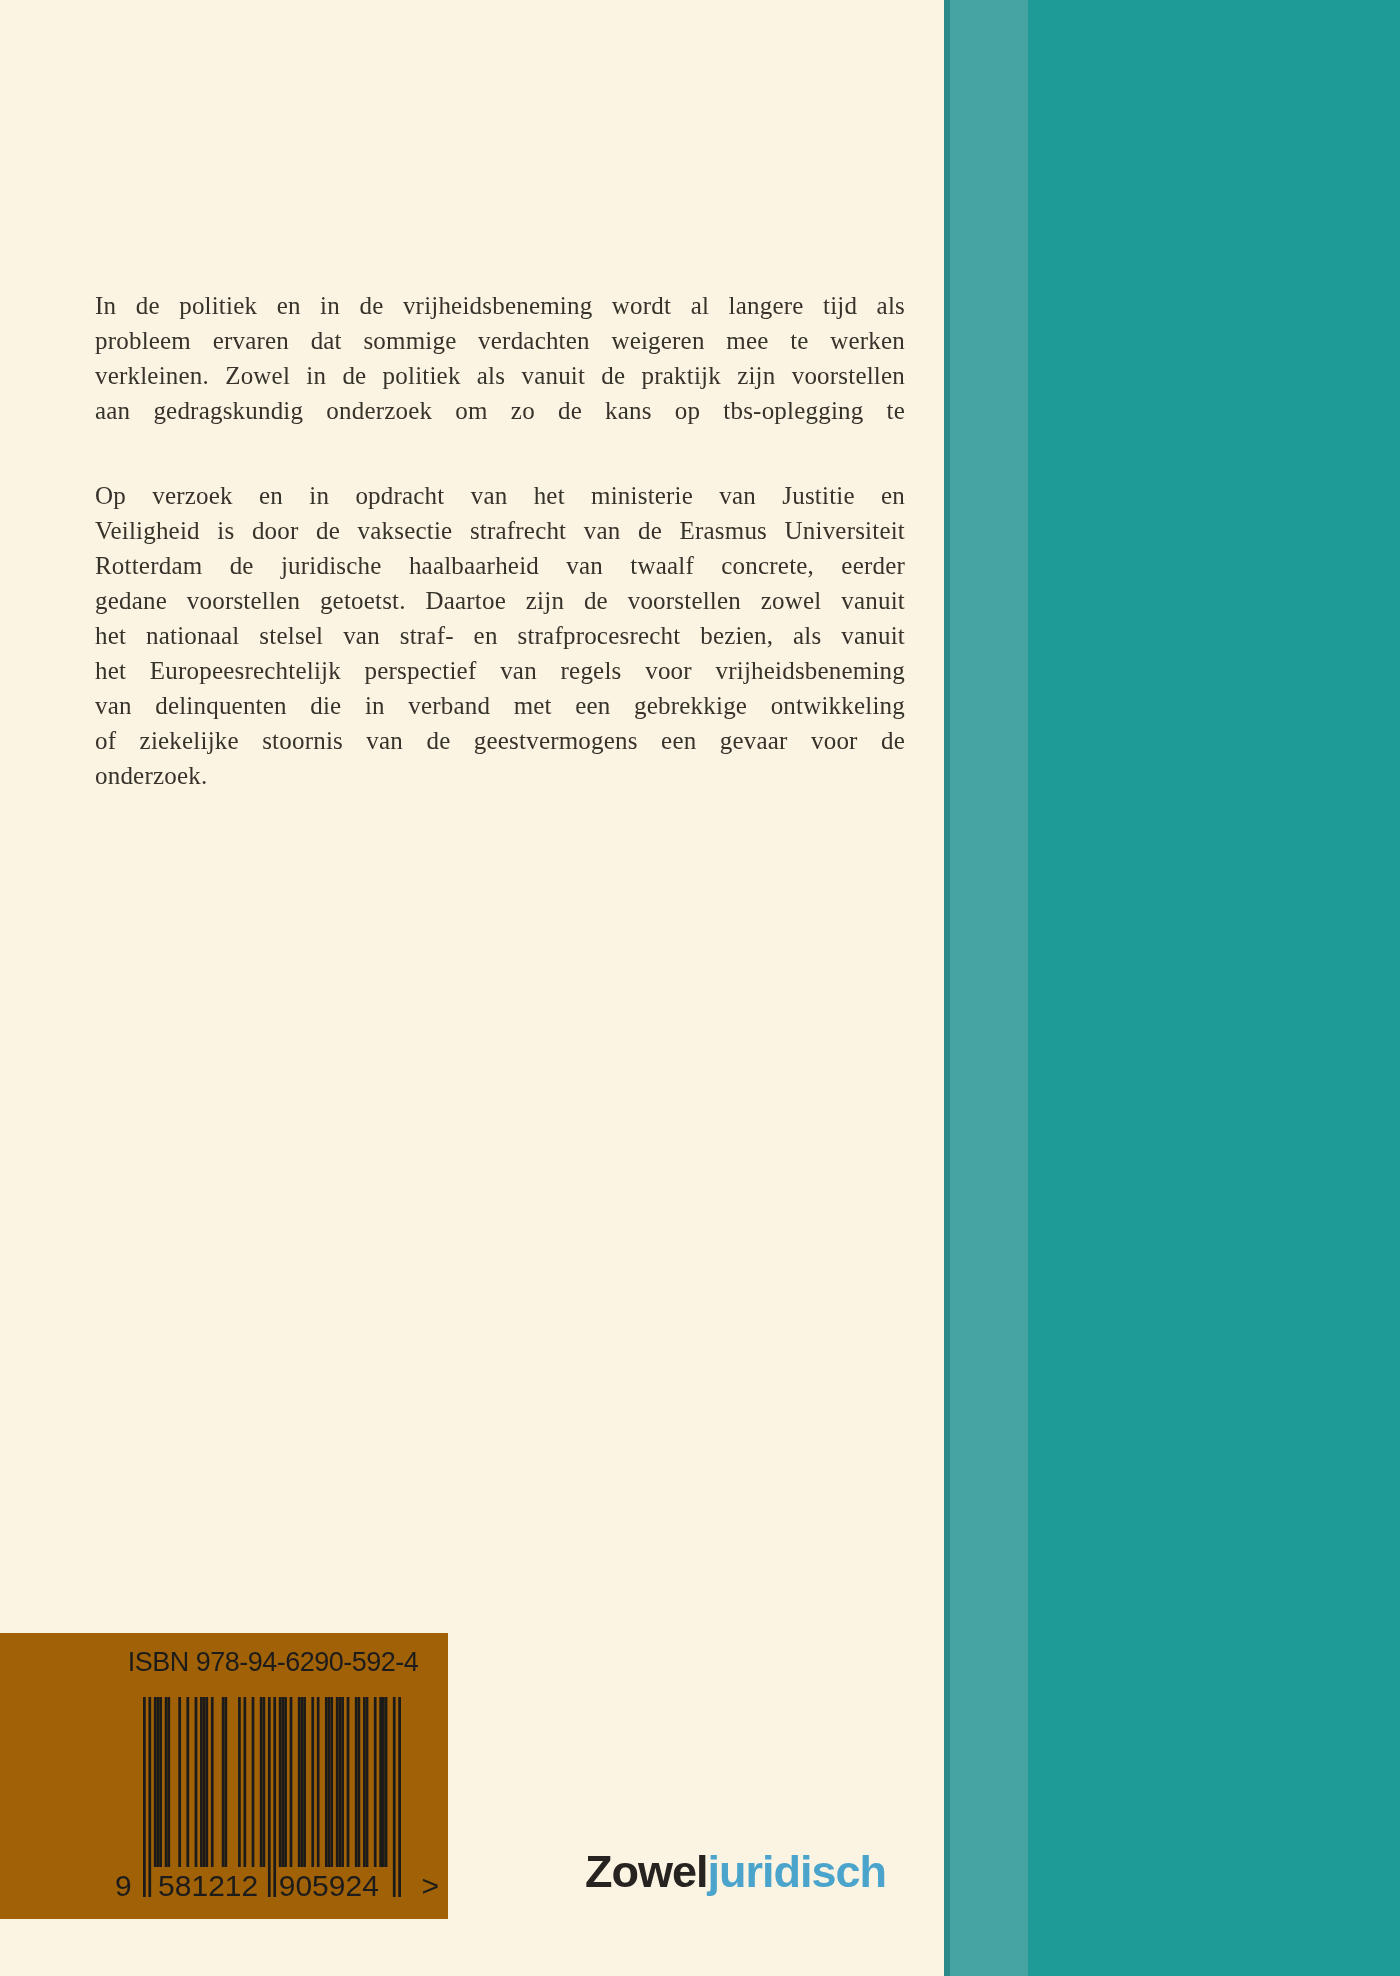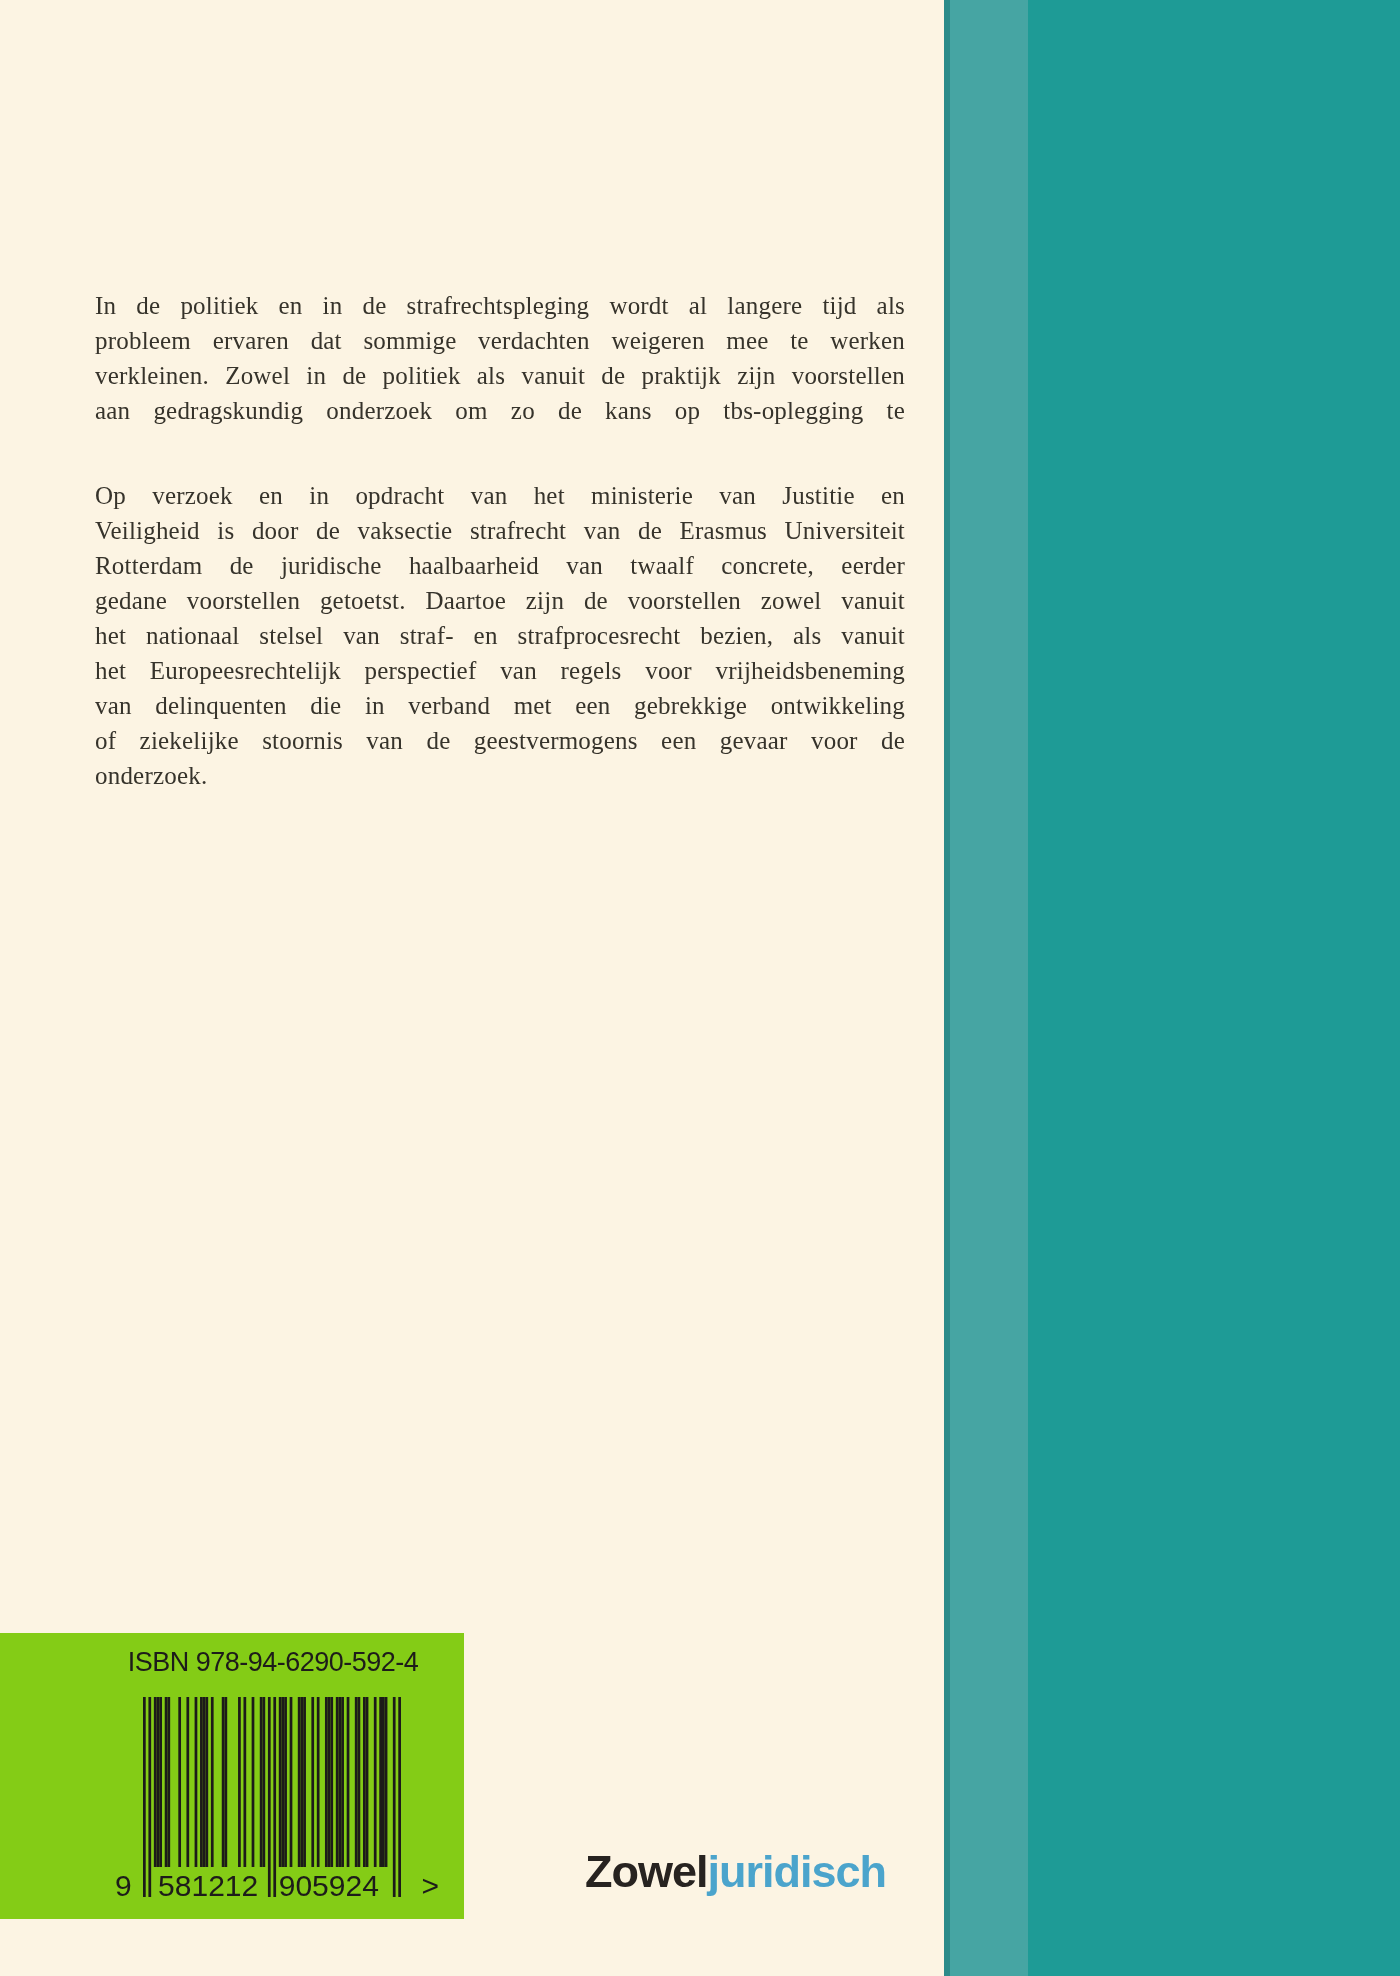--- a/index.html
+++ b/index.html
@@ -29,22 +29,21 @@
   }
   .para { margin:0 0 50px 0; }
   .line { text-align: justify; text-align-last: justify; }
   .line.last { text-align-last: left; }
 
   
   .isbn-box {
     position:absolute;
     left:0; top:1633px;
     width:448px; height:286px;
-    background:#84cc16;
-    padding-left:16px;
+    background:#a16207;
   }
   .isbn-label {
     position:absolute;
     top:14px; left:120px; width:306px;
     text-align:center;
     font-family:"Liberation Sans", sans-serif;
     font-size:27px; letter-spacing:-0.5px;
     color:#1d1c1a;
     white-space:nowrap;
   }
@@ -79,21 +78,21 @@
   .logo .part1 { color: var(--logo_black, #272320); }
   .logo .part2 { color: var(--logo_blue, #4ba4cc); }
 </style>
 </head>
 <body>
 
 <div class="cover">
 
   <div class="blurb">
       <div class="para">
-        <div class="line">In de politiek en in de strafrechtspleging wordt al langere tijd als</div>
+        <div class="line">In de politiek en in de vrijheidsbeneming wordt al langere tijd als</div>
         <div class="line">probleem ervaren dat sommige verdachten weigeren mee te werken</div>
         <div class="line">verkleinen. Zowel in de politiek als vanuit de praktijk zijn voorstellen</div>
         <div class="line">aan gedragskundig onderzoek om zo de kans op tbs-oplegging te</div>
       </div>
       <div class="para">
         <div class="line">Op verzoek en in opdracht van het ministerie van Justitie en</div>
         <div class="line">Veiligheid is door de vaksectie strafrecht van de Erasmus Universiteit</div>
         <div class="line">Rotterdam de juridische haalbaarheid van twaalf concrete, eerder</div>
         <div class="line">gedane voorstellen getoetst. Daartoe zijn de voorstellen zowel vanuit</div>
         <div class="line">het nationaal stelsel van straf- en strafprocesrecht bezien, als vanuit</div>

